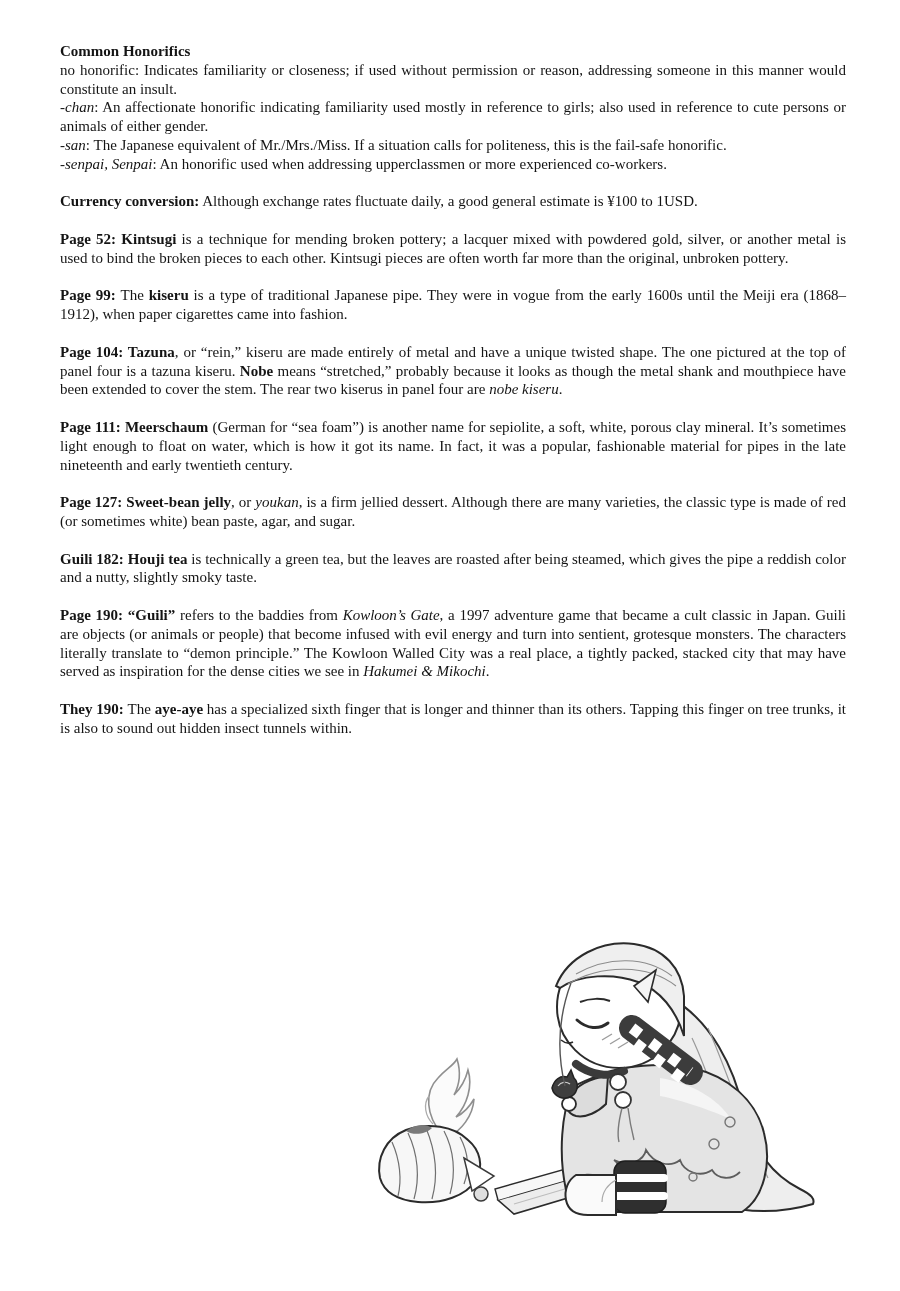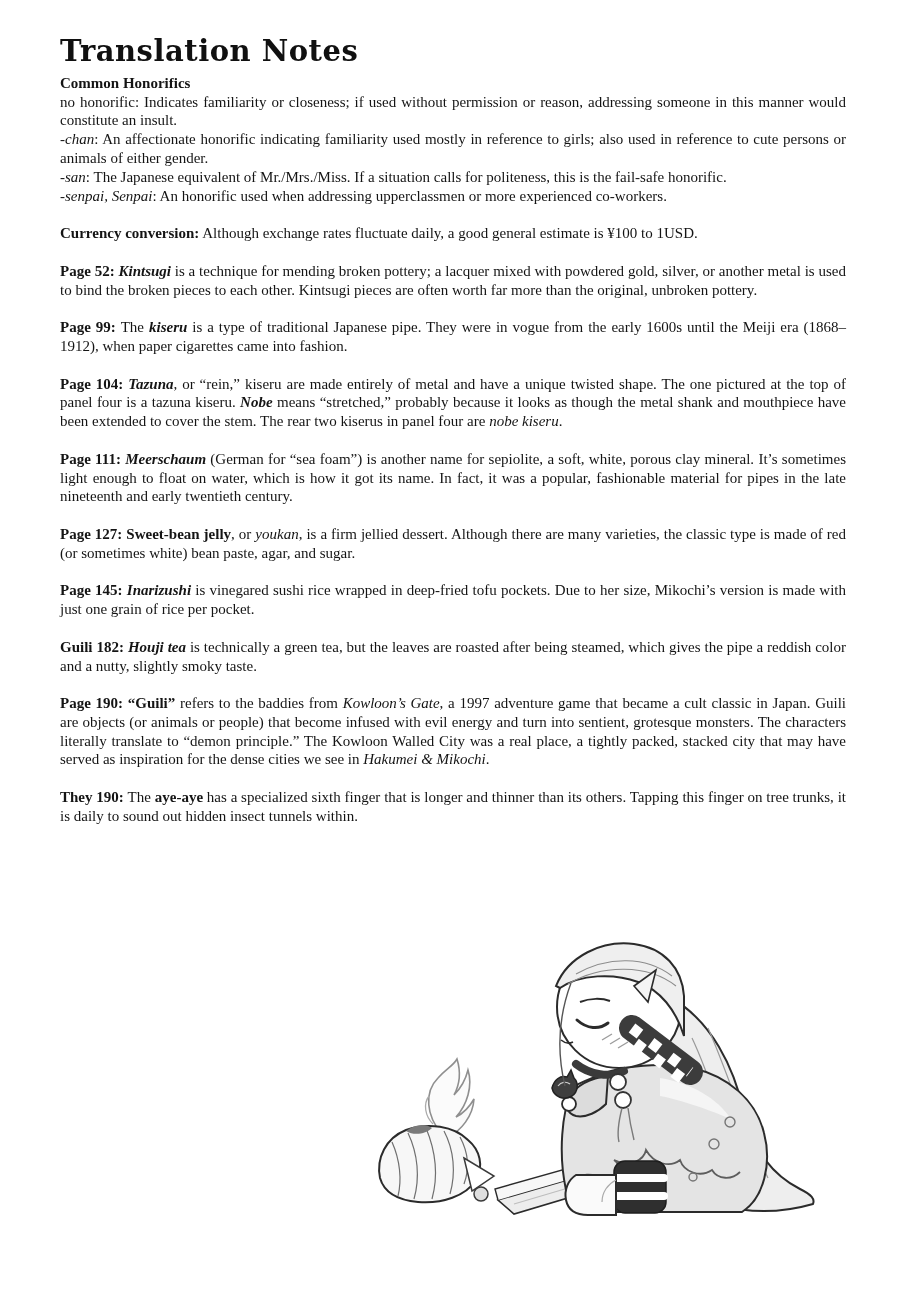--- a/index.html
+++ b/index.html
@@ -14,47 +14,45 @@
   }
   .title{
     font-family:"DejaVu Serif", serif;font-weight:700;font-size:29px;
     letter-spacing:.5px;margin:0 0 13px 0;text-align:left;color:#101010;
   }
   p.para{margin:0;}
   p.gap{margin-top:18.8px;}
   .seg-n{font-weight:400;font-style:normal;}
   .seg-b{font-weight:700;}
   .seg-i{font-style:italic;}
-  .seg-bi{font-weight:700;font-style:italic;}
+  .seg-bi{font-weight:700;}
   .illu{position:absolute;left:362px;top:928px;width:462px;height:302px;}
   .illu svg{display:block;width:100%;height:100%;}
 </style>
 </head>
 <body>
 
 <div class="page">
 
   <div class="notes-col">
-    <h1 class="title">Translation Notes</h1>
     <div>
         <p class="para"><span class="seg-b">Common Honorifics</span></p>
         <p class="para"><span class="seg-n">no honorific: Indicates familiarity or closeness; if used without permission or reason, addressing someone in this manner would constitute an insult.</span></p>
         <p class="para"><span class="seg-i">-chan</span><span class="seg-n">: An affectionate honorific indicating familiarity used mostly in reference to girls; also used in reference to cute persons or animals of either gender.</span></p>
         <p class="para"><span class="seg-i">-san</span><span class="seg-n">: The Japanese equivalent of Mr./Mrs./Miss. If a situation calls for politeness, this is the fail-safe honorific.</span></p>
         <p class="para"><span class="seg-i">-senpai, Senpai</span><span class="seg-n">: An honorific used when addressing upperclassmen or more experienced co-workers.</span></p>
         <p class="para gap"><span class="seg-b">Currency conversion:</span><span class="seg-n"> Although exchange rates fluctuate daily, a good general estimate is ¥100 to 1USD.</span></p>
         <p class="para gap"><span class="seg-b">Page 52: </span><span class="seg-bi">Kintsugi</span><span class="seg-n"> is a technique for mending broken pottery; a lacquer mixed with powdered gold, silver, or another metal is used to bind the broken pieces to each other. Kintsugi pieces are often worth far more than the original, unbroken pottery.</span></p>
         <p class="para gap"><span class="seg-b">Page 99: </span><span class="seg-n">The </span><span class="seg-bi">kiseru</span><span class="seg-n"> is a type of traditional Japanese pipe. They were in vogue from the early 1600s until the Meiji era (1868–1912), when paper cigarettes came into fashion.</span></p>
         <p class="para gap"><span class="seg-b">Page 104: </span><span class="seg-bi">Tazuna</span><span class="seg-n">, or “rein,” kiseru are made entirely of metal and have a unique twisted shape. The one pictured at the top of panel four is a tazuna kiseru. </span><span class="seg-bi">Nobe</span><span class="seg-n"> means “stretched,” probably because it looks as though the metal shank and mouthpiece have been extended to cover the stem. The rear two kiserus in panel four are </span><span class="seg-i">nobe kiseru</span><span class="seg-n">.</span></p>
         <p class="para gap"><span class="seg-b">Page 111: </span><span class="seg-bi">Meerschaum</span><span class="seg-n"> (German for “sea foam”) is another name for sepiolite, a soft, white, porous clay mineral. It’s sometimes light enough to float on water, which is how it got its name. In fact, it was a popular, fashionable material for pipes in the late nineteenth and early twentieth century.</span></p>
         <p class="para gap"><span class="seg-b">Page 127: Sweet-bean jelly</span><span class="seg-n">, or </span><span class="seg-i">youkan</span><span class="seg-n">, is a firm jellied dessert. Although there are many varieties, the classic type is made of red (or sometimes white) bean paste, agar, and sugar.</span></p>
-        <p class="para gap"><span class="seg-b">Page 145: </span><span class="seg-bi">Inarizushi</span><span class="seg-n"> is vinegared sushi rice wrapped in deep-fried tofu pockets. Due to her size, Mikochi’s version is made with just one grain of rice per pocket.</span></p>
         <p class="para gap"><span class="seg-b">Guili 182: </span><span class="seg-bi">Houji tea</span><span class="seg-n"> is technically a green tea, but the leaves are roasted after being steamed, which gives the pipe a reddish color and a nutty, slightly smoky taste.</span></p>
         <p class="para gap"><span class="seg-b">Page 190: “Guili”</span><span class="seg-n"> refers to the baddies from </span><span class="seg-i">Kowloon’s Gate</span><span class="seg-n">, a 1997 adventure game that became a cult classic in Japan. Guili are objects (or animals or people) that become infused with evil energy and turn into sentient, grotesque monsters. The characters literally translate to “demon principle.” The Kowloon Walled City was a real place, a tightly packed, stacked city that may have served as inspiration for the dense cities we see in </span><span class="seg-i">Hakumei &amp; Mikochi</span><span class="seg-n">.</span></p>
-        <p class="para gap"><span class="seg-b">They 190: </span><span class="seg-n">The </span><span class="seg-b">aye-aye</span><span class="seg-n"> has a specialized sixth finger that is longer and thinner than its others. Tapping this finger on tree trunks, it is daily to sound out hidden insect tunnels within.</span></p>
+        <p class="para gap"><span class="seg-b">They 190: </span><span class="seg-n">The </span><span class="seg-b">aye-aye</span><span class="seg-n"> has a specialized sixth finger that is longer and thinner than its others. Tapping this finger on tree trunks, it is also to sound out hidden insect tunnels within.</span></p>
       </div>
   </div>
 
   <div class="illu">
     <svg viewBox="0 0 462 302" xmlns="http://www.w3.org/2000/svg">
 
       <g>
         <path d="M80,206 C64,188 62,164 76,150 C85,140 91,138 95,131
                  C99,144 98,156 92,167 C100,159 104,150 106,142
                  C111,158 105,177 94,189 C102,185 108,178 112,171

